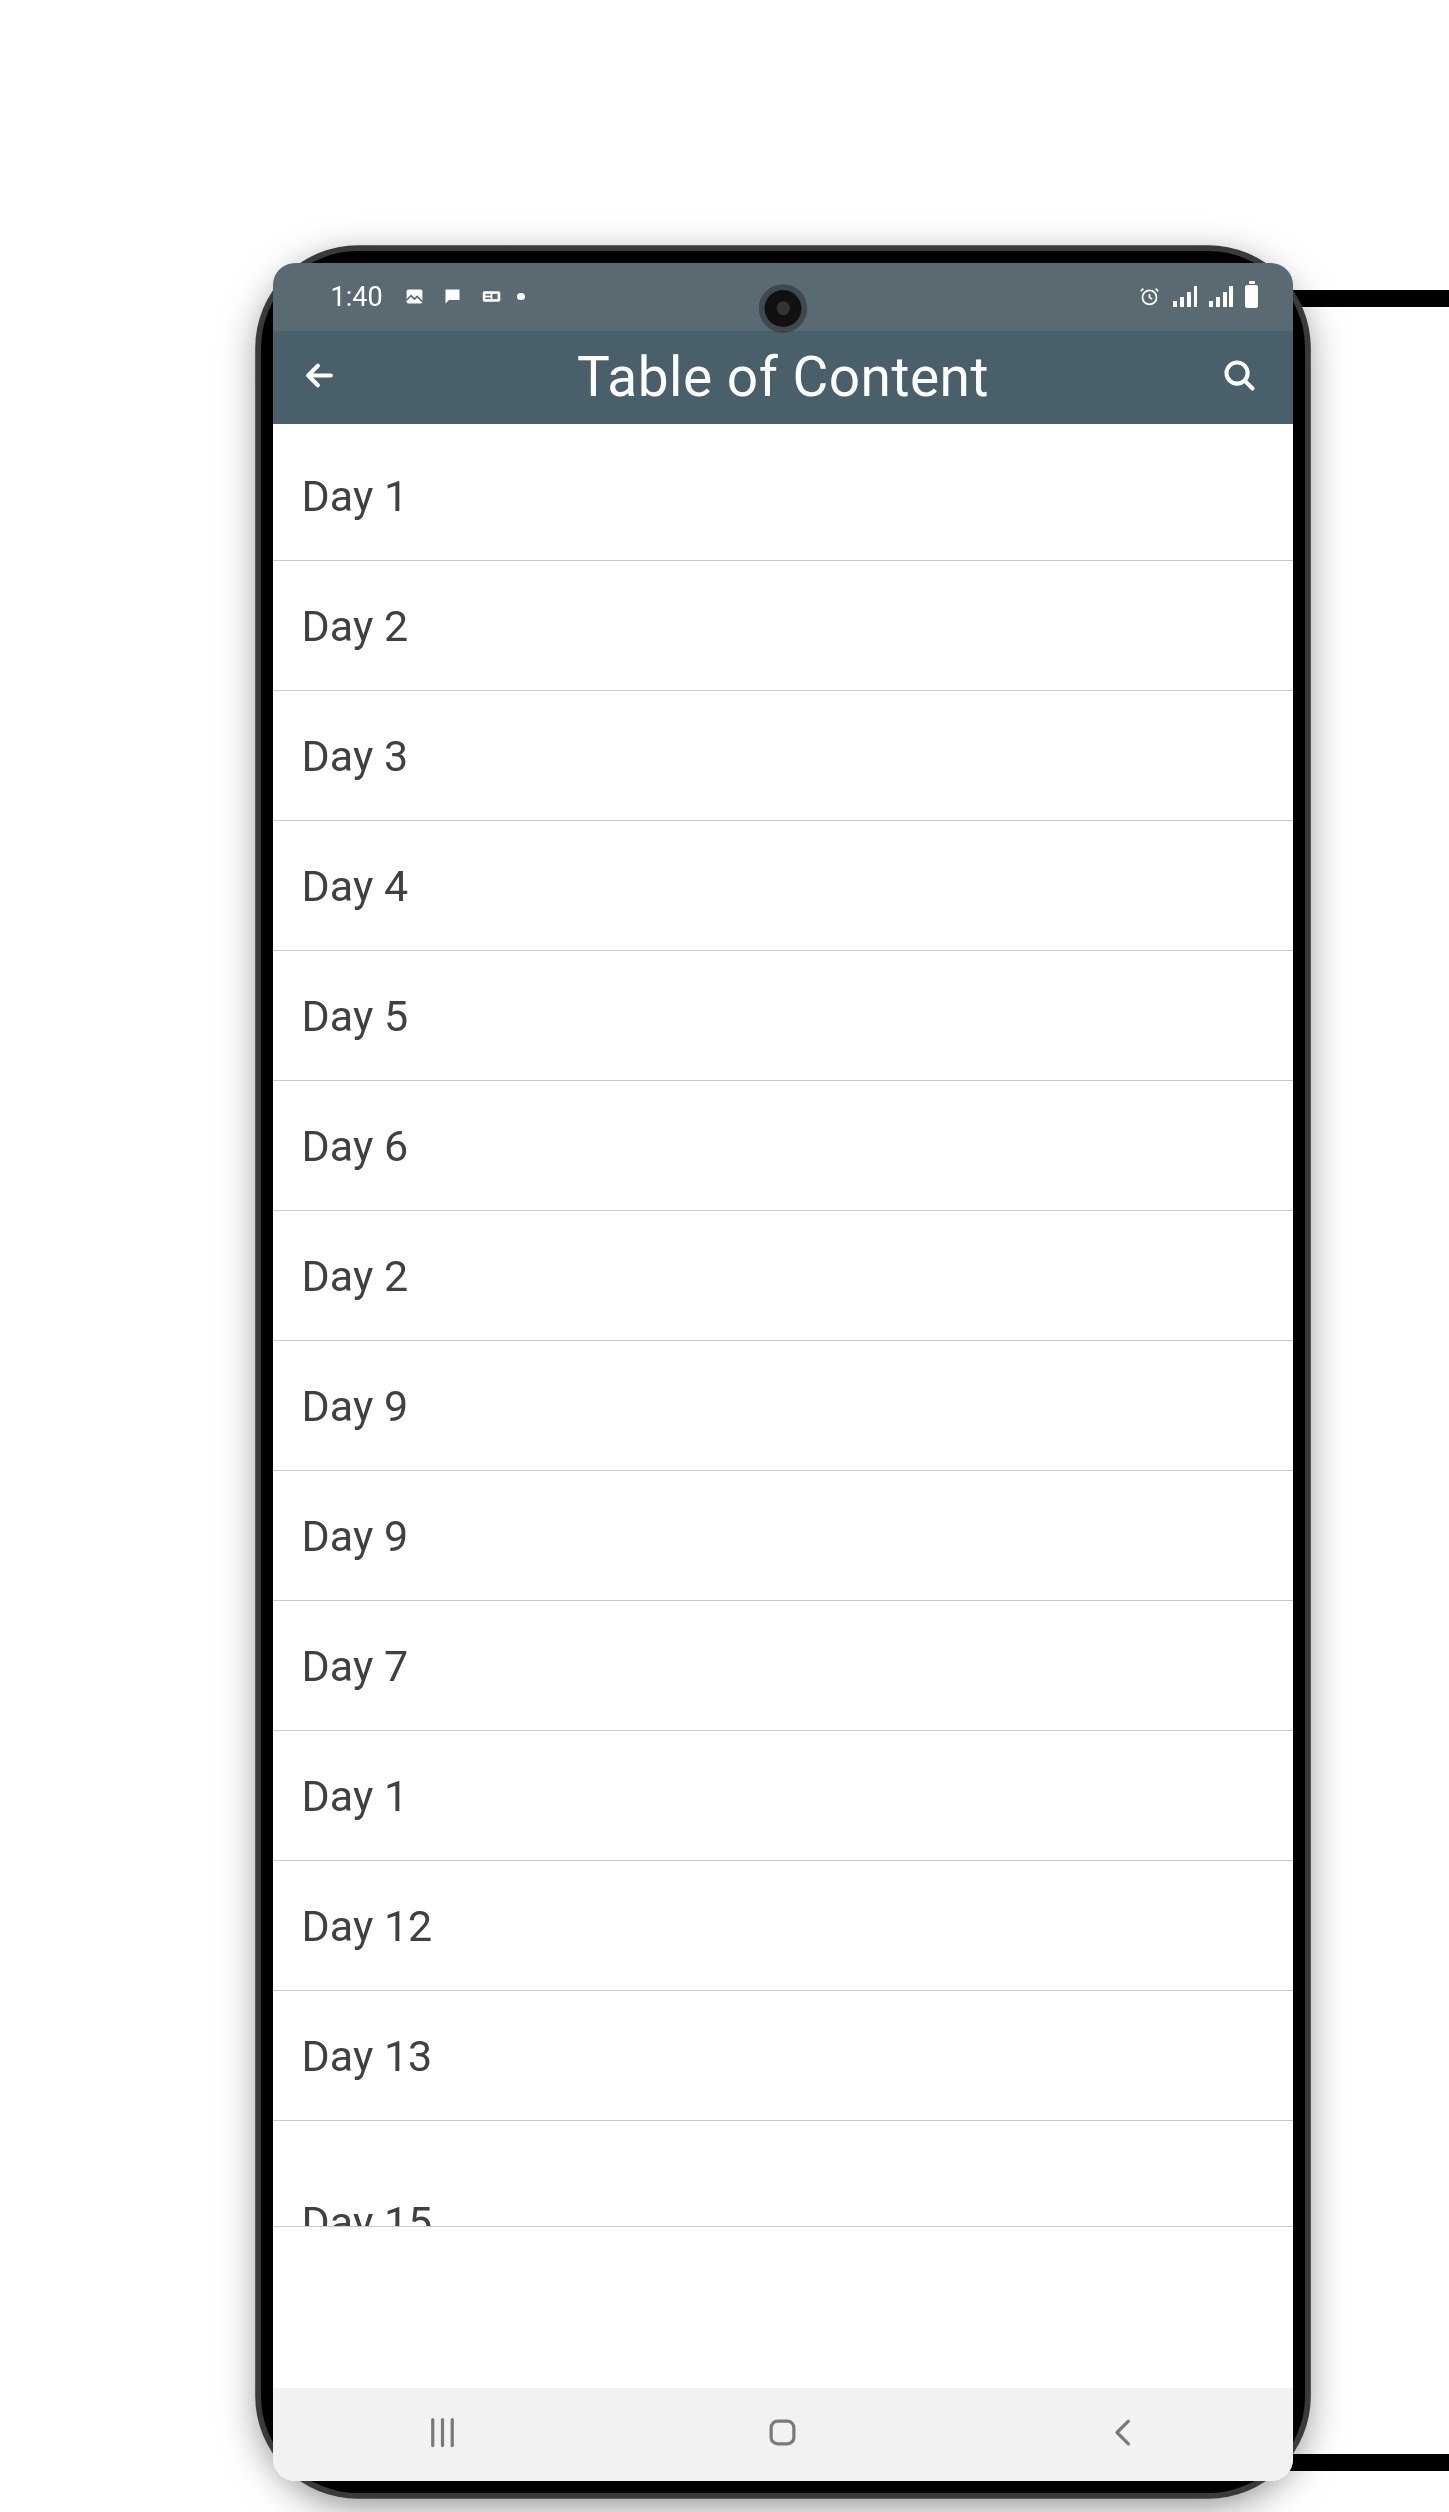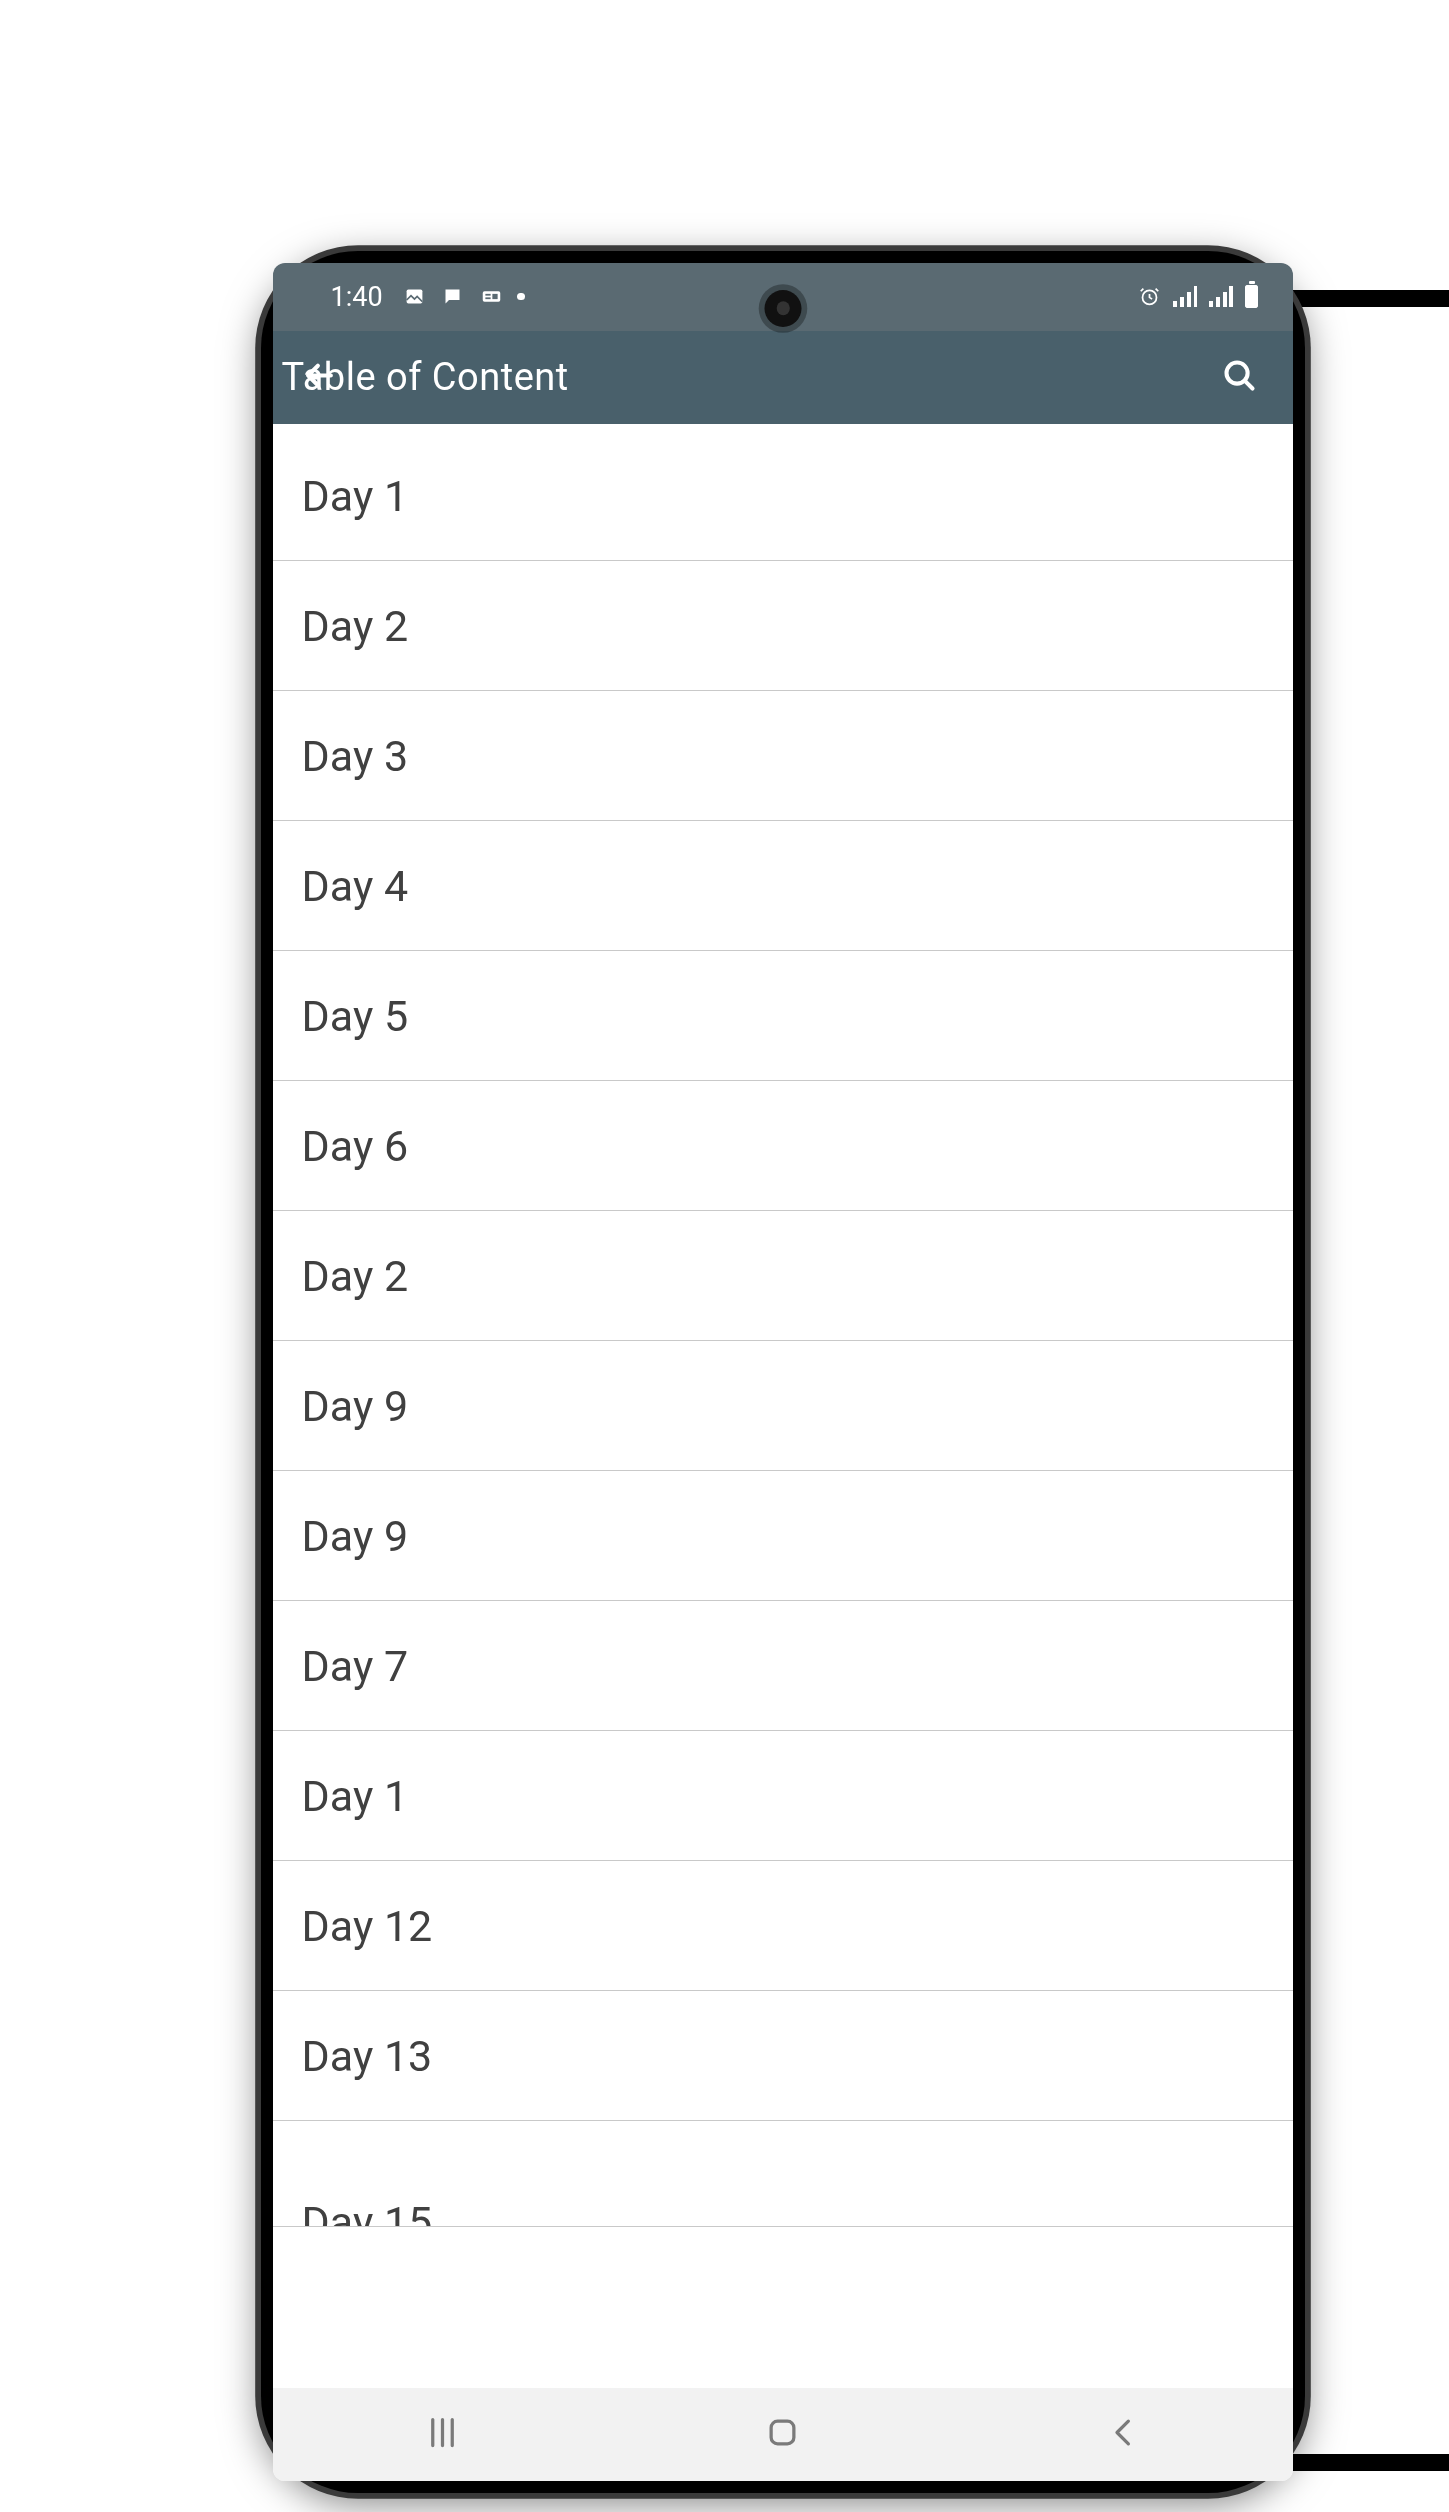--- a/index.html
+++ b/index.html
@@ -22,21 +22,21 @@
     border-radius: 97px;
     box-shadow: 0 0 0 5.8px #3a3a3a, 0 9.7px 39px rgba(0,0,0,0.5);
   }
   .phone-inner {
     position: absolute;
     left: 11.6px;
     right: 11.6px;
     top: 11.6px;
     bottom: 11.6px;
     background: #fff;
-    border-radius: 12px;
+    border-radius: 22px;
     overflow: hidden;
   }
 
   
   .camera {
     position: absolute;
     top: 27px;
     left: 50%;
     transform: translateX(-50%);
     width: 37px;
@@ -146,22 +146,23 @@
   .back-btn {
     width: 93px;
     height: 93px;
     display: flex;
     align-items: center;
     justify-content: center;
   }
   .back-btn svg { width: 39px; height: 39px; }
   .app-title {
     position: absolute;
-    left: 9px; right: 0;
-    font-size: 38px;
+    left: 0; right: 0;
+    text-align: center;
+    font-size: 55px;
     font-weight: 400;
     letter-spacing: 0.5px;
     pointer-events: none;
   }
   .search-btn {
     position: absolute;
     right: 7.7px;
     top: 0;
     width: 93px;
     height: 93px;

